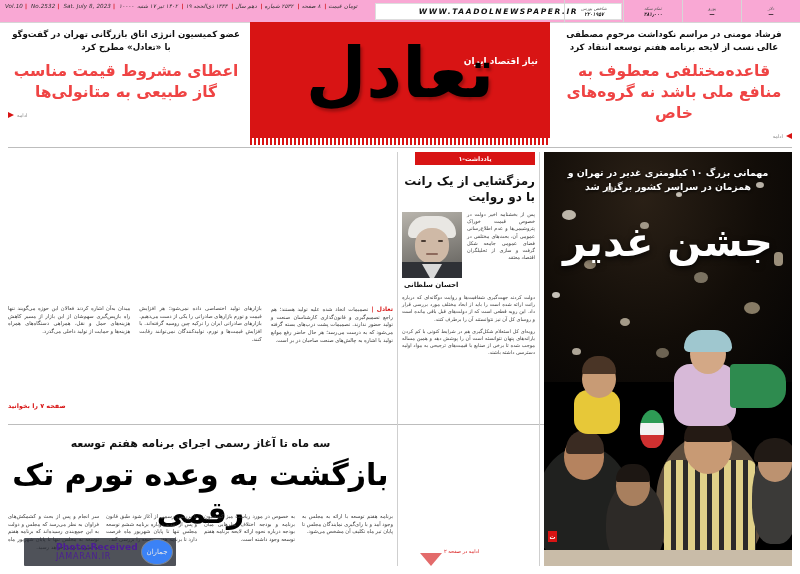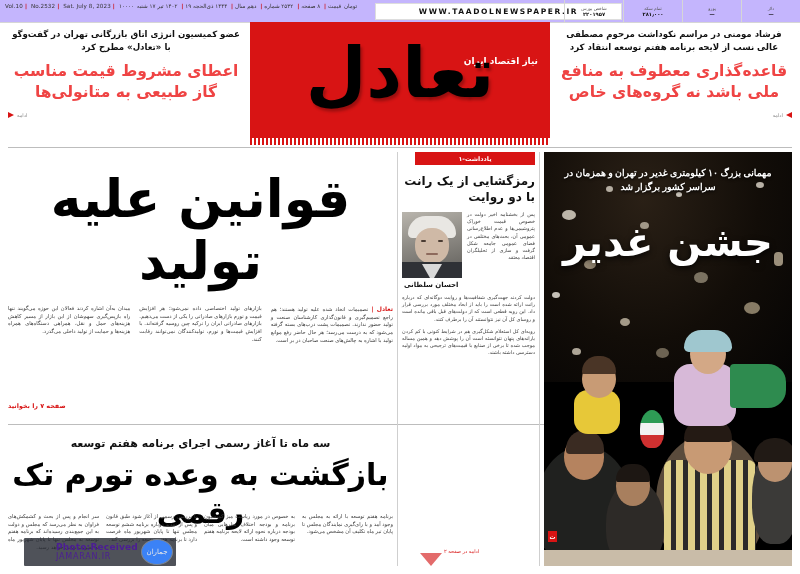--- a/index.html
+++ b/index.html
@@ -5,21 +5,21 @@
   html,body{margin:0;padding:0;}
   body{
     width:800px;height:574px;overflow:hidden;
     background:#ffffff;
     font-family:"DejaVu Sans","Liberation Sans",sans-serif;
     direction:rtl;
   }
   .page{position:relative;width:800px;height:574px;}
 
   
-  .topbar{position:absolute;left:0;top:0;width:800px;height:22px;background:#c4b5fd;border-bottom:1px solid #d6d6d6;}
+  .topbar{position:absolute;left:0;top:0;width:800px;height:22px;background:#f9a8d4;border-bottom:1px solid #d6d6d6;font-style:italic;}
   .topbar-left{position:absolute;left:4px;top:3px;font-size:5.6px;color:#333;direction:ltr;white-space:nowrap;letter-spacing:.1px;}
   .topbar-left span{margin:0 1px;}
   .sep{color:#c00;font-weight:bold;}
   .url-band{position:absolute;left:375px;top:3px;width:245px;height:15px;background:#ffffff;border:1px solid #ddd;}
   .url-band .u{display:block;text-align:center;font-size:7.5px;letter-spacing:1.6px;color:#111;font-weight:bold;line-height:15px;direction:ltr;}
   .tb-cells{position:absolute;right:0;top:0;height:22px;display:flex;direction:rtl;}
   .tb-cell{width:58px;height:22px;border-left:1px solid #d6d6d6;display:flex;flex-direction:column;align-items:center;justify-content:center;}
   .tb-cell .lbl{font-size:4.4px;color:#555;line-height:5px;}
   .tb-cell .val{font-size:5.2px;color:#111;line-height:6px;font-weight:bold;}
 
@@ -92,21 +92,21 @@
   .note-arrow{position:absolute;left:18px;bottom:0px;width:0;height:0;border-left:11px solid transparent;border-right:11px solid transparent;border-top:13px solid #e36b6b;}
   .note-cont{position:absolute;left:42px;bottom:12px;font-size:5px;color:#d81414;}
 
   .vline{position:absolute;top:152px;width:1px;height:414px;background:#cfcfcf;}
 
   
   .photo{position:absolute;right:8px;top:152px;width:248px;height:414px;overflow:hidden;background:#000;}
   .ph-sky{position:absolute;left:0;top:0;width:248px;height:230px;background:radial-gradient(ellipse at 40% 20%,#2a2016 0%,#120d08 55%,#050404 100%);}
   .confetti{position:absolute;border-radius:50%;opacity:.85;}
   .ph-title{position:absolute;left:0;right:0;top:14px;text-align:center;}
-  .ph-kicker{font-size:9.4px;line-height:14px;color:#fff;font-weight:bold;text-shadow:0 1px 3px #000;padding:0 12px;font-family:Liberation Serif, serif;}
+  .ph-kicker{font-size:9.4px;line-height:14px;color:#fff;font-weight:bold;text-shadow:0 1px 3px #000;padding:0 12px;}
   .ph-head{margin-top:24px;font-size:40px;line-height:48px;font-weight:bold;color:#fff;letter-spacing:-1px;text-shadow:0 2px 6px rgba(0,0,0,.85);}
   .crowd{position:absolute;left:0;bottom:0;width:248px;height:215px;}
   .blob{position:absolute;border-radius:50% 50% 40% 40%;}
   .ph-badge{position:absolute;left:4px;bottom:24px;width:9px;height:11px;background:#d81414;color:#fff;font-size:6px;text-align:center;line-height:11px;font-weight:bold;}
   .ph-strip{position:absolute;left:0;bottom:0;width:248px;height:16px;background:#c9bca8;}
 </style>
 </head>
 <body>
 
 <div class="page">
@@ -159,31 +159,30 @@
     <div class="kicker">عضو کمیسیون انرژی اتاق بازرگانی تهران در گفت‌وگو با «تعادل» مطرح کرد</div>
     <div class="head">اعطای مشروط قیمت مناسب گاز طبیعی به متانولی‌ها</div>
     <div class="more">
       <span class="tri"></span>
       <span class="more-t">ادامه</span>
     </div>
   </div>
 
   <div class="teaser right">
     <div class="kicker">فرشاد مومنی در مراسم نکوداشت مرحوم مصطفی عالی نسب از لایحه برنامه هفتم توسعه انتقاد کرد</div>
-    <div class="head">قاعده‌گذاری معطوف به منافع ملی باشد نه گروه‌های خاص</div>
+    <div class="head">قاعده‌مختلفی معطوف به منافع ملی باشد نه گروه‌های خاص</div>
     <div class="more">
       <span class="tri"></span>
       <span class="more-t">ادامه</span>
     </div>
   </div>
 
   <div class="hrule" style="top:147px;"></div>
 
   <div class="lead">
-    <div class="title">قوانین علیه تولید</div>
   </div>
 
   <div class="cols3">
     <div class="col">
       <p class="ftxt"><span class="lead-in">تعادل |</span>
         <span>تصمیمات اتخاذ شده علیه تولید هستند؛ هم راجع تصمیم‌گیری و قانون‌گذاری کارشناسان صنعت و تولید حضور ندارند. تصمیمات پشت درب‌های بسته گرفته می‌شود که به درست می‌رسد؛ هر حال حاضر رفع موانع تولید با اشاره به چالش‌های صنعت صاحبان در بر است.</span></p>
     </div>
     <div class="col">
       <p class="ftxt">بازارهای تولید اختصاصی داده نمی‌شود؛ هر افزایش قیمت و تورم بازارهای صادراتی را یکی از دست می‌دهیم. بازارهای صادراتی ایران را ترکیه چین روسیه گرفته‌اند. با افزایش قیمت‌ها و تورم، تولیدکنندگان نمی‌توانند رقابت کنند.</p>
     </div>

